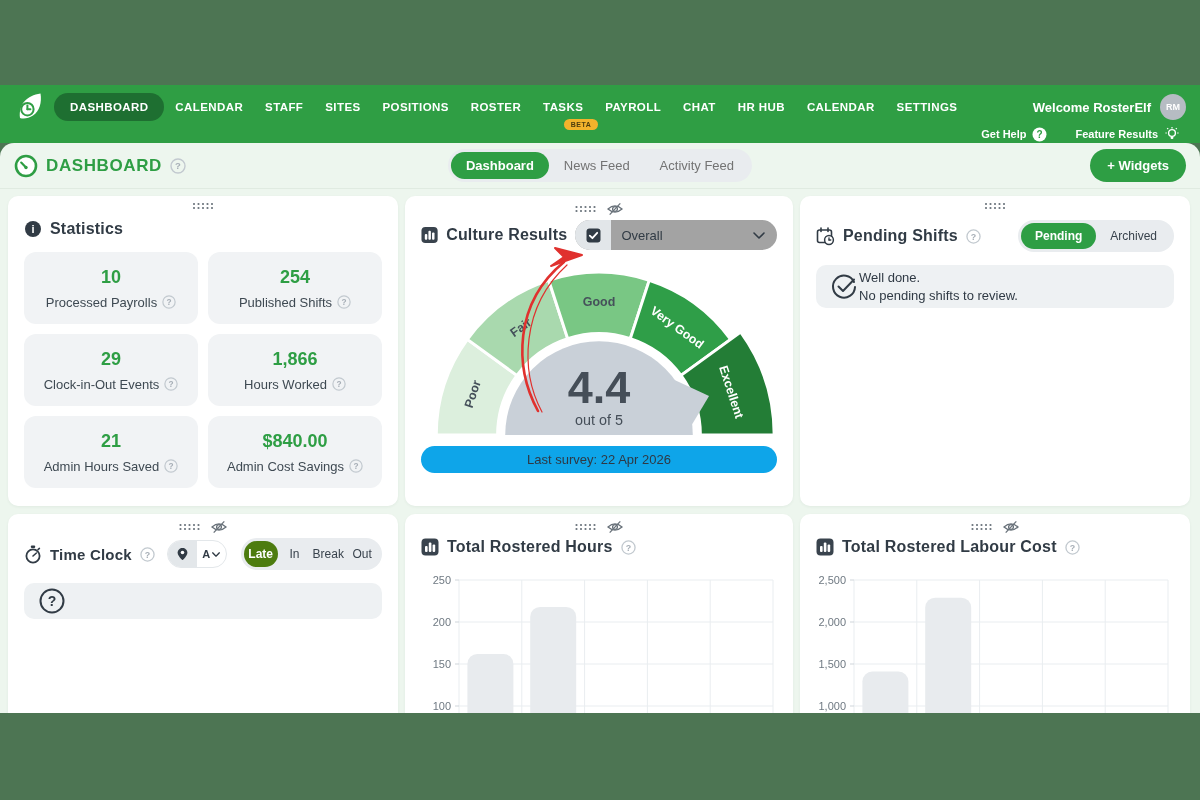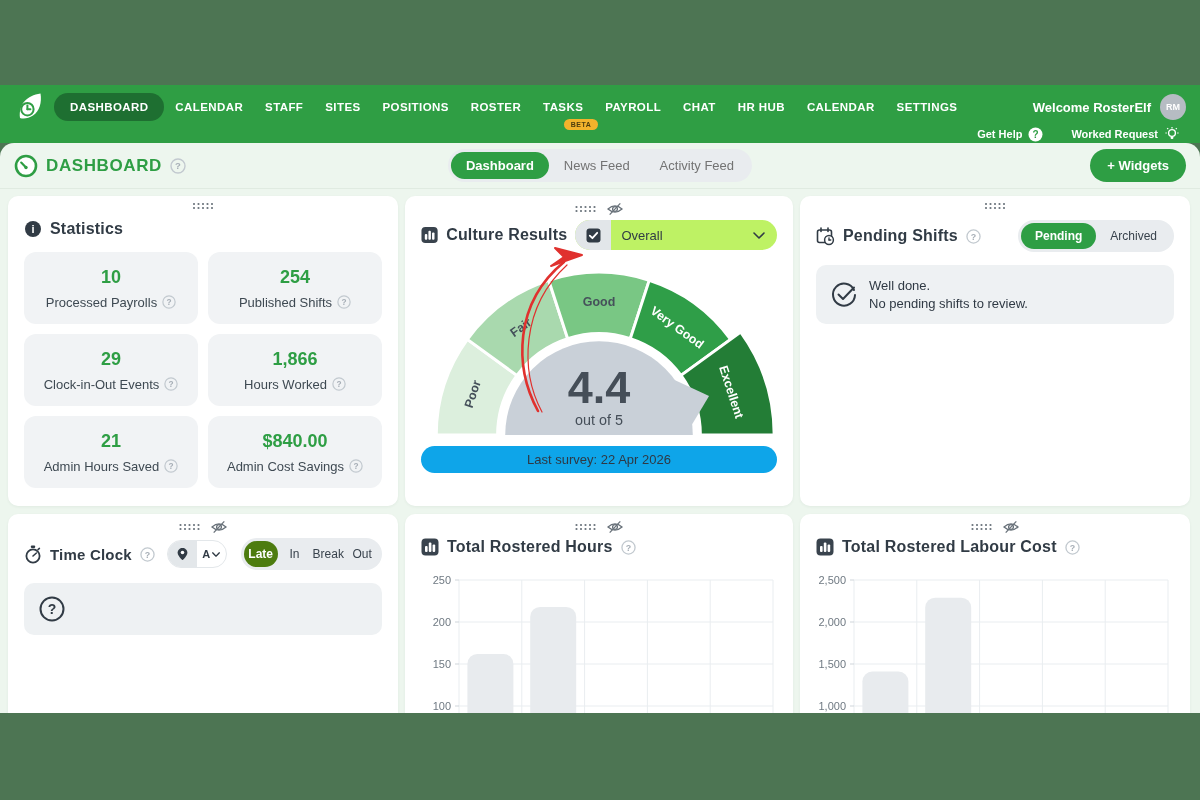--- a/index.html
+++ b/index.html
@@ -42,32 +42,32 @@
   .card-title { font-size:16px; font-weight:bold; color:#313b45; letter-spacing:.2px; white-space:nowrap; }
   .help-circle { flex-shrink:0; cursor:pointer; display:block; }
 
   
   .stats-grid { margin-top:14px; display:grid; grid-template-columns:1fr 1fr; gap:10px; }
   .stat-tile { background:#f1f3f5; border-radius:12px; height:72px; display:flex; flex-direction:column; align-items:center; justify-content:center; gap:7px; }
   .stat-value { color:#2e9e44; font-size:18px; font-weight:bold; }
   .stat-label { display:flex; align-items:center; gap:5px; font-size:13px; color:#3e4952; }
 
   
-  .dropdown { margin-left:auto; width:212px; height:30px; background:#bef264; border-radius:15px; display:flex; align-items:center; overflow:hidden; cursor:pointer; }
+  .dropdown { margin-left:auto; width:212px; height:30px; background:#a3a3a3; border-radius:15px; display:flex; align-items:center; overflow:hidden; cursor:pointer; }
   .dd-check-seg { width:36px; height:100%; background:#e2e6e9; display:flex; align-items:center; justify-content:center; flex-shrink:0; }
   .dd-label { font-size:13px; color:#313b45; margin-left:10px; flex:1; }
   .dd-chevron { margin-right:12px; display:block; }
   .gauge-wrap { margin-top:5px; display:flex; justify-content:center; }
   .gauge-footer { margin-top:7px; background:#0ea5e9; border-radius:14px; height:27px; display:flex; align-items:center; justify-content:center; font-size:13px; color:#2f3944; }
 
   
   .toggle-group { margin-left:auto; background:#e9ecef; border-radius:16px; padding:3px; display:flex; }
   .toggle-btn { font-size:12px; color:#39434d; padding:6px 14px; border-radius:13px; cursor:pointer; white-space:nowrap; }
   .toggle-btn.active { background:#2e9e44; color:#fff; font-weight:bold; }
-  .msg-box { margin-top:13px; background:#eef1f3; border-radius:10px; padding:12px 14px; display:flex; align-items:center; gap:11px; }
+  .msg-box { margin-top:13px; background:#eef1f3; border-radius:10px; padding:4px 14px; display:flex; align-items:center; gap:1px; }
   .msg-text { font-size:13px; color:#2f3944; line-height:1.35; }
 
   
   .tc-title { font-size:15px; }
   .loc-pill { display:flex; align-items:center; height:28px; border-radius:14px; background:#fff; border:1px solid #e3e7ea; overflow:hidden; margin-left:4px; cursor:pointer; flex-shrink:0; }
   .loc-seg { width:29px; height:100%; background:#e3e7ea; display:flex; align-items:center; justify-content:center; }
   .sort-seg { width:29px; display:flex; align-items:center; justify-content:center; gap:2px; font-size:11px; font-weight:bold; color:#313b45; }
   .tc-tabs { margin-left:6px; flex:1; background:#e9ecef; border-radius:16px; padding:3px; display:flex; }
   .tc-tab { flex:1; text-align:center; font-size:12px; color:#39434d; padding:6px 0; border-radius:13px; cursor:pointer; }
   .tc-tab.active { background:#4d7c0f; color:#fff; font-weight:bold; }
@@ -116,21 +116,21 @@
     </div>
     <div class="nav-sub">
       <div class="nav-sub-link">
         <span>Get Help</span>
         <svg width="15" height="15" viewBox="0 0 15 15">
           <circle cx="7.5" cy="7.5" r="7" fill="#ffffff"></circle>
           <text x="7.5" y="11" text-anchor="middle" font-size="10" font-weight="bold" fill="#2f9e44">?</text>
         </svg>
       </div>
       <div class="nav-sub-link">
-        <span>Worked Request</span>
+        <span>Feature Results</span>
         <svg width="16" height="16" viewBox="0 0 16 16">
           <circle cx="8" cy="7" r="3.4" fill="none" stroke="#ffffff" stroke-width="1.4"></circle>
           <rect x="6.6" y="10.4" width="2.8" height="2.6" rx="1" fill="#ffffff"></rect>
           <line x1="8" y1="1" x2="8" y2="2.4" stroke="#ffffff" stroke-width="1.2"></line>
           <line x1="2.8" y1="7" x2="1.4" y2="7" stroke="#ffffff" stroke-width="1.2"></line>
           <line x1="14.6" y1="7" x2="13.2" y2="7" stroke="#ffffff" stroke-width="1.2"></line>
           <line x1="4.2" y1="3.2" x2="3.2" y2="2.2" stroke="#ffffff" stroke-width="1.2"></line>
           <line x1="11.8" y1="3.2" x2="12.8" y2="2.2" stroke="#ffffff" stroke-width="1.2"></line>
         </svg>
       </div>

